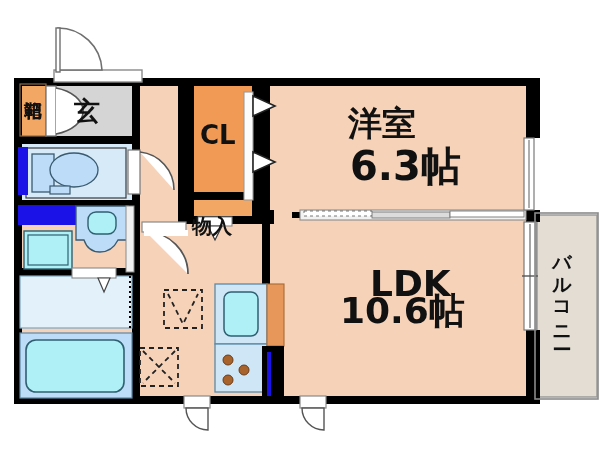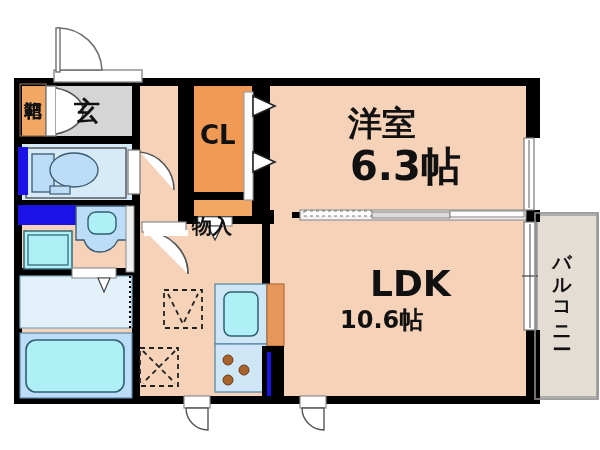--- a/index.html
+++ b/index.html
@@ -205,17 +205,17 @@
   <div class="lbl lbl-cjk" style="left:74px;top:98px;font-size:26px;">玄</div>
 
   <div class="lbl" style="left:200px;top:122px;font-size:26px;">CL</div>
 
   <div class="lbl lbl-cjk" style="left:192px;top:200px;font-size:20px;margin-top:16px;">物入</div>
 
   <div class="lbl lbl-cjk" style="left:348px;top:106px;font-size:34px;text-align:right;">洋室</div>
   <div class="lbl lbl-cjk" style="left:350px;top:146px;font-size:40px;">6.3帖</div>
 
   <div class="lbl" style="left:346px;top:266px;font-size:36px;margin-left:24px;">LDK</div>
-  <div class="lbl lbl-cjk" style="left:340px;top:308px;font-size:24px;">10.6帖</div>
+  <div class="lbl lbl-cjk" style="left:340px;top:293px;font-size:36px;">10.6帖</div>
 
   <div class="lbl lbl-cjk vert" style="left:553px;top:240px;font-size:19px;letter-spacing:3px;">バルコニー</div>
 
 </div>
 
 </body></html>

